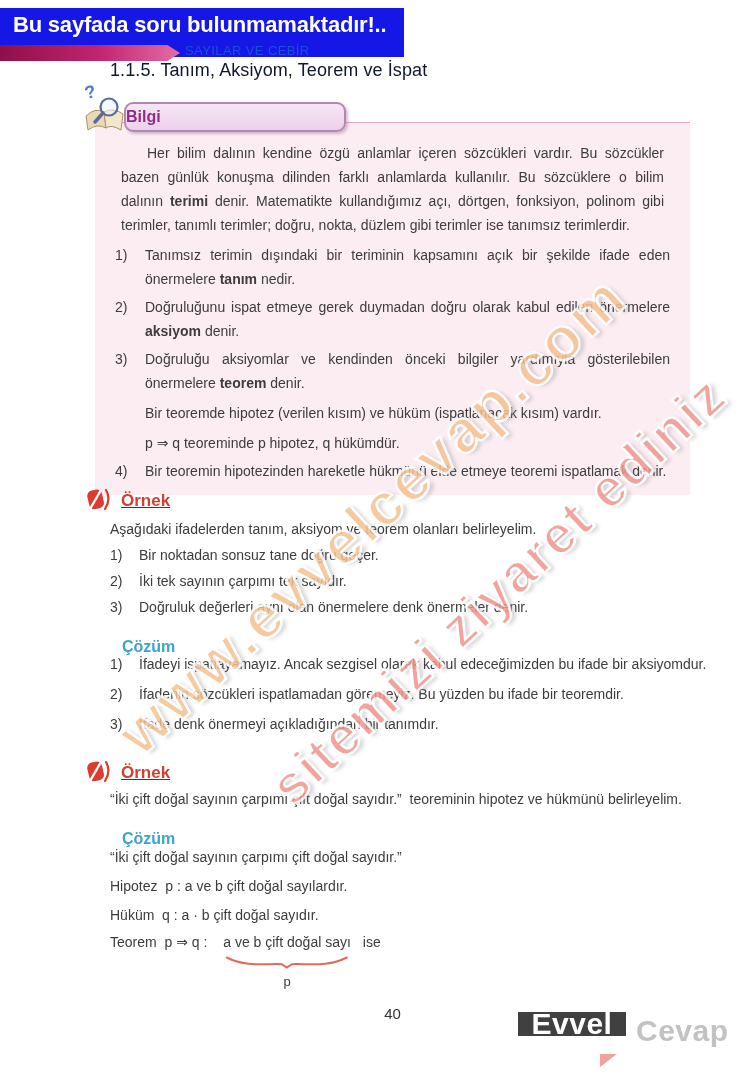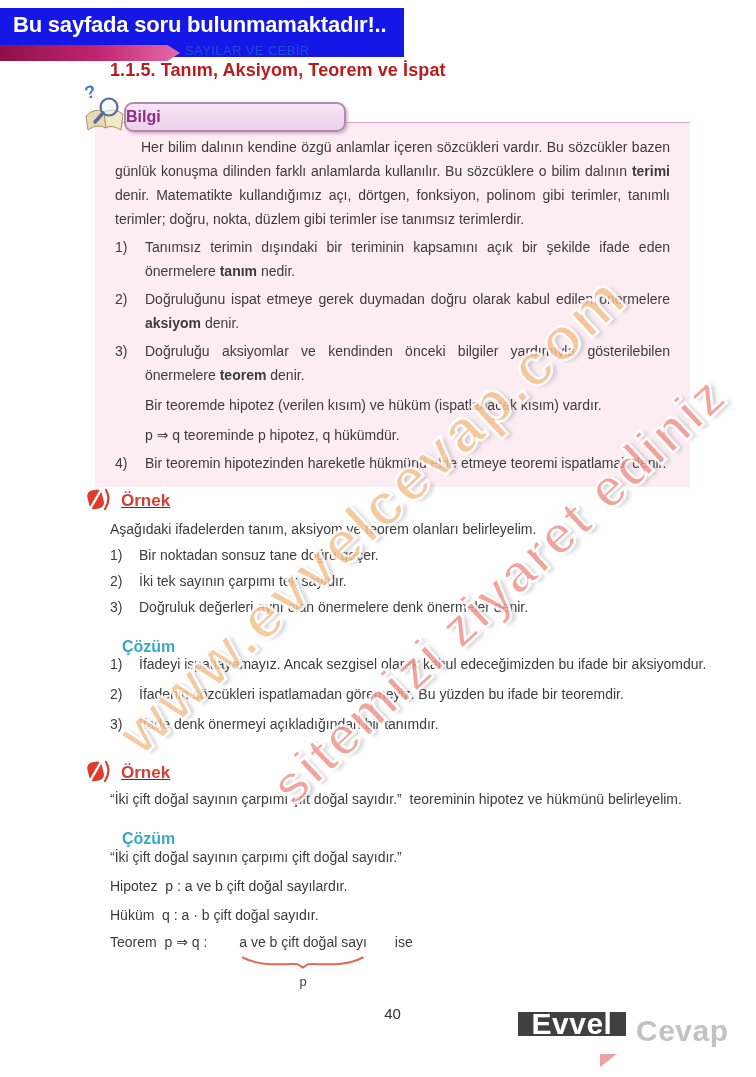--- a/index.html
+++ b/index.html
@@ -17,58 +17,58 @@
   .section-arrow{
     position:absolute;left:0;top:45px;width:180px;height:16px;
     background:linear-gradient(90deg,#8e1048,#c02570 55%,#e46ca8);
     clip-path:polygon(0 0,93% 0,100% 50%,93% 100%,0 100%);
   }
   .section-label{
     position:absolute;left:185px;top:43px;font-size:13px;color:#1d4ed8;
     letter-spacing:0.4px;font-weight:400;
   }
   .page-title{
-    position:absolute;left:110px;top:60px;margin:0;font-size:18px;font-weight:bold;
-    color:#b91c1c;letter-spacing:0.1px;text-align:center;
+    position:absolute;left:110px;top:60px;margin:0;font-size:18px;font-weight:normal;
+    color:#0f172a;letter-spacing:0.1px;text-align:center;
   }
   
   .bilgi-icon{position:absolute;left:78px;top:82px;width:54px;height:56px;z-index:3;}
   .bilgi-tab{
     position:absolute;left:124px;top:102px;width:222px;height:30px;box-sizing:border-box;
     background:linear-gradient(#f8e6f6,#ecd0ea);border:2px solid #b189b0;border-radius:9px;
     box-shadow:2px 2px 3px rgba(160,110,160,0.45);
     display:flex;align-items:center;z-index:2;
     color:#8c2f84;font-weight:bold;font-size:16px;
   }
   .bilgi-box{
     position:absolute;left:95px;top:122px;width:595px;box-sizing:border-box;
     background:#fcedf3;border-top:1px solid #e3a8c6;
     padding:12px 20px 12px 20px;font-size:14px;line-height:24px;text-align:justify;
   }
-  .bilgi-box p.bpara{margin:0;text-indent:26px;}
+  .bilgi-box p.bpara{margin:6px;text-indent:26px;}
   .bitem{display:flex;margin-top:4px;}
   .bitem .num{flex:none;width:30px;}
   .bitem .btext{flex:1;text-align:justify;}
   .bline{display:block;margin-top:6px;text-align:left;white-space:pre-wrap;}
   b{font-weight:bold;}
   
   .ex-header{position:absolute;left:84px;display:flex;align-items:center;gap:7px;text-decoration:underline;}
   .ornek-icon{width:30px;height:27px;}
   .ornek-label{color:#d23f35;font-weight:bold;font-size:17px;}
   .text-line{position:absolute;left:110px;width:630px;font-size:14px;line-height:21px;
     margin:0;white-space:pre-wrap;}
   .list{position:absolute;left:110px;width:625px;font-size:14px;}
   .row{display:flex;line-height:21px;}
   .row .num{flex:none;width:29px;}
   .gap26 .row{margin-bottom:5px;}
   .gap30 .row{margin-bottom:9px;}
   .cozum-label{position:absolute;left:110px;font-size:16px;font-weight:bold;color:#39a7c9;margin:12px;}
   
   .teorem-row{position:absolute;left:110px;top:932px;display:flex;align-items:flex-start;
-    gap:28px;font-size:14px;line-height:21px;white-space:pre;}
+    gap:12px;font-size:14px;line-height:21px;white-space:pre;}
   .brace-group{display:inline-flex;flex-direction:column;align-items:center;}
   .brace-svg{width:100%;height:15px;margin-top:2px;}
   .brace-letter{font-size:13px;margin-top:1px;color:#3c3c3c;}
   
   .wm{position:absolute;white-space:nowrap;font-weight:bold;z-index:30;pointer-events:none;
     -webkit-text-stroke:2.5px #ffffff;text-shadow:3px 4px 4px rgba(140,140,140,0.40);}
   .wm1{left:372px;top:515px;font-size:60px;letter-spacing:3px;color:#f5c08e;opacity:0.85;
     transform:translate(-50%,-50%) rotate(-43deg);}
   .wm2{left:498px;top:590px;font-size:54px;letter-spacing:2px;color:#f0958b;opacity:0.85;
     transform:translate(-50%,-50%) rotate(-43deg);}

